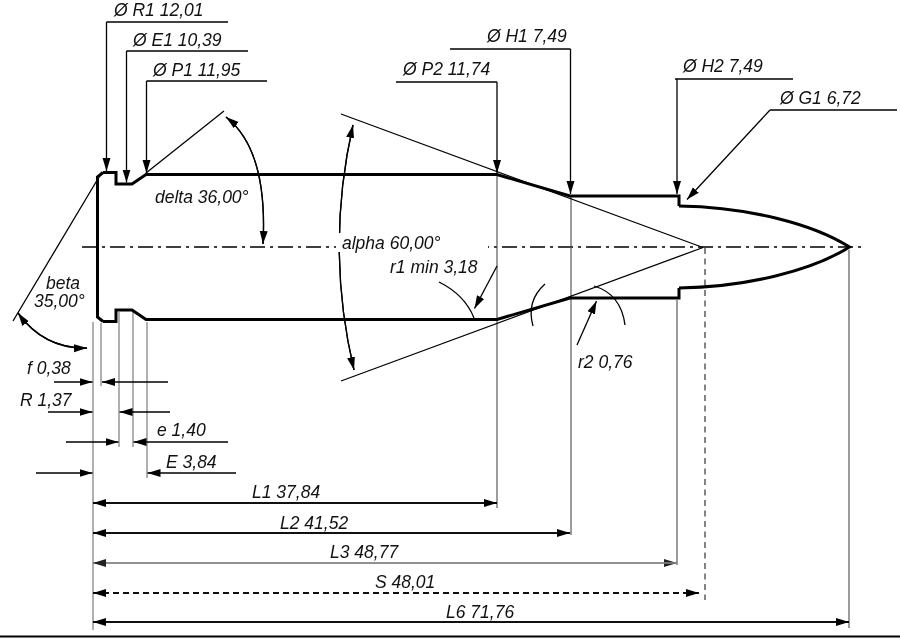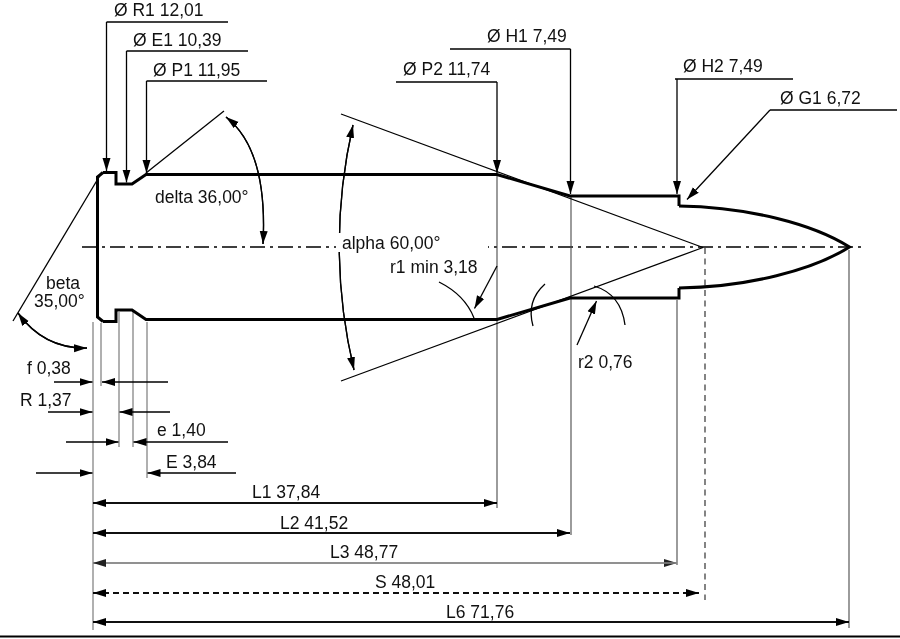--- a/index.html
+++ b/index.html
@@ -1,16 +1,16 @@
 <!DOCTYPE html>
 <html><head>
 <meta charset="utf-8">
 <style>
   html,body{margin:0;padding:0;background:#ffffff;}
-  .canvas{width:900px;height:639px;position:relative;background:#ffffff;overflow:hidden;}
+  .canvas{width:900px;height:639px;position:relative;background:#ffffff;overflow:hidden;font-style:italic;}
   svg{display:block;}
   text{font-family:"Liberation Sans","DejaVu Sans",sans-serif;font-size:17.5px;fill:#111111;}
   .thick{stroke:#000;stroke-width:3;fill:none;stroke-linejoin:miter;}
   .thin{stroke:#000;stroke-width:1.3;fill:none;}
   .ext{stroke:#6f6f6f;stroke-width:1.1;fill:none;}
   .ext2{stroke:#4a4a4a;stroke-width:1.1;fill:none;}
   .dim{stroke:#000;stroke-width:1.4;fill:none;}
   .dimgray{stroke:#8a8a8a;stroke-width:1.4;fill:none;}
 </style>
 </head>

